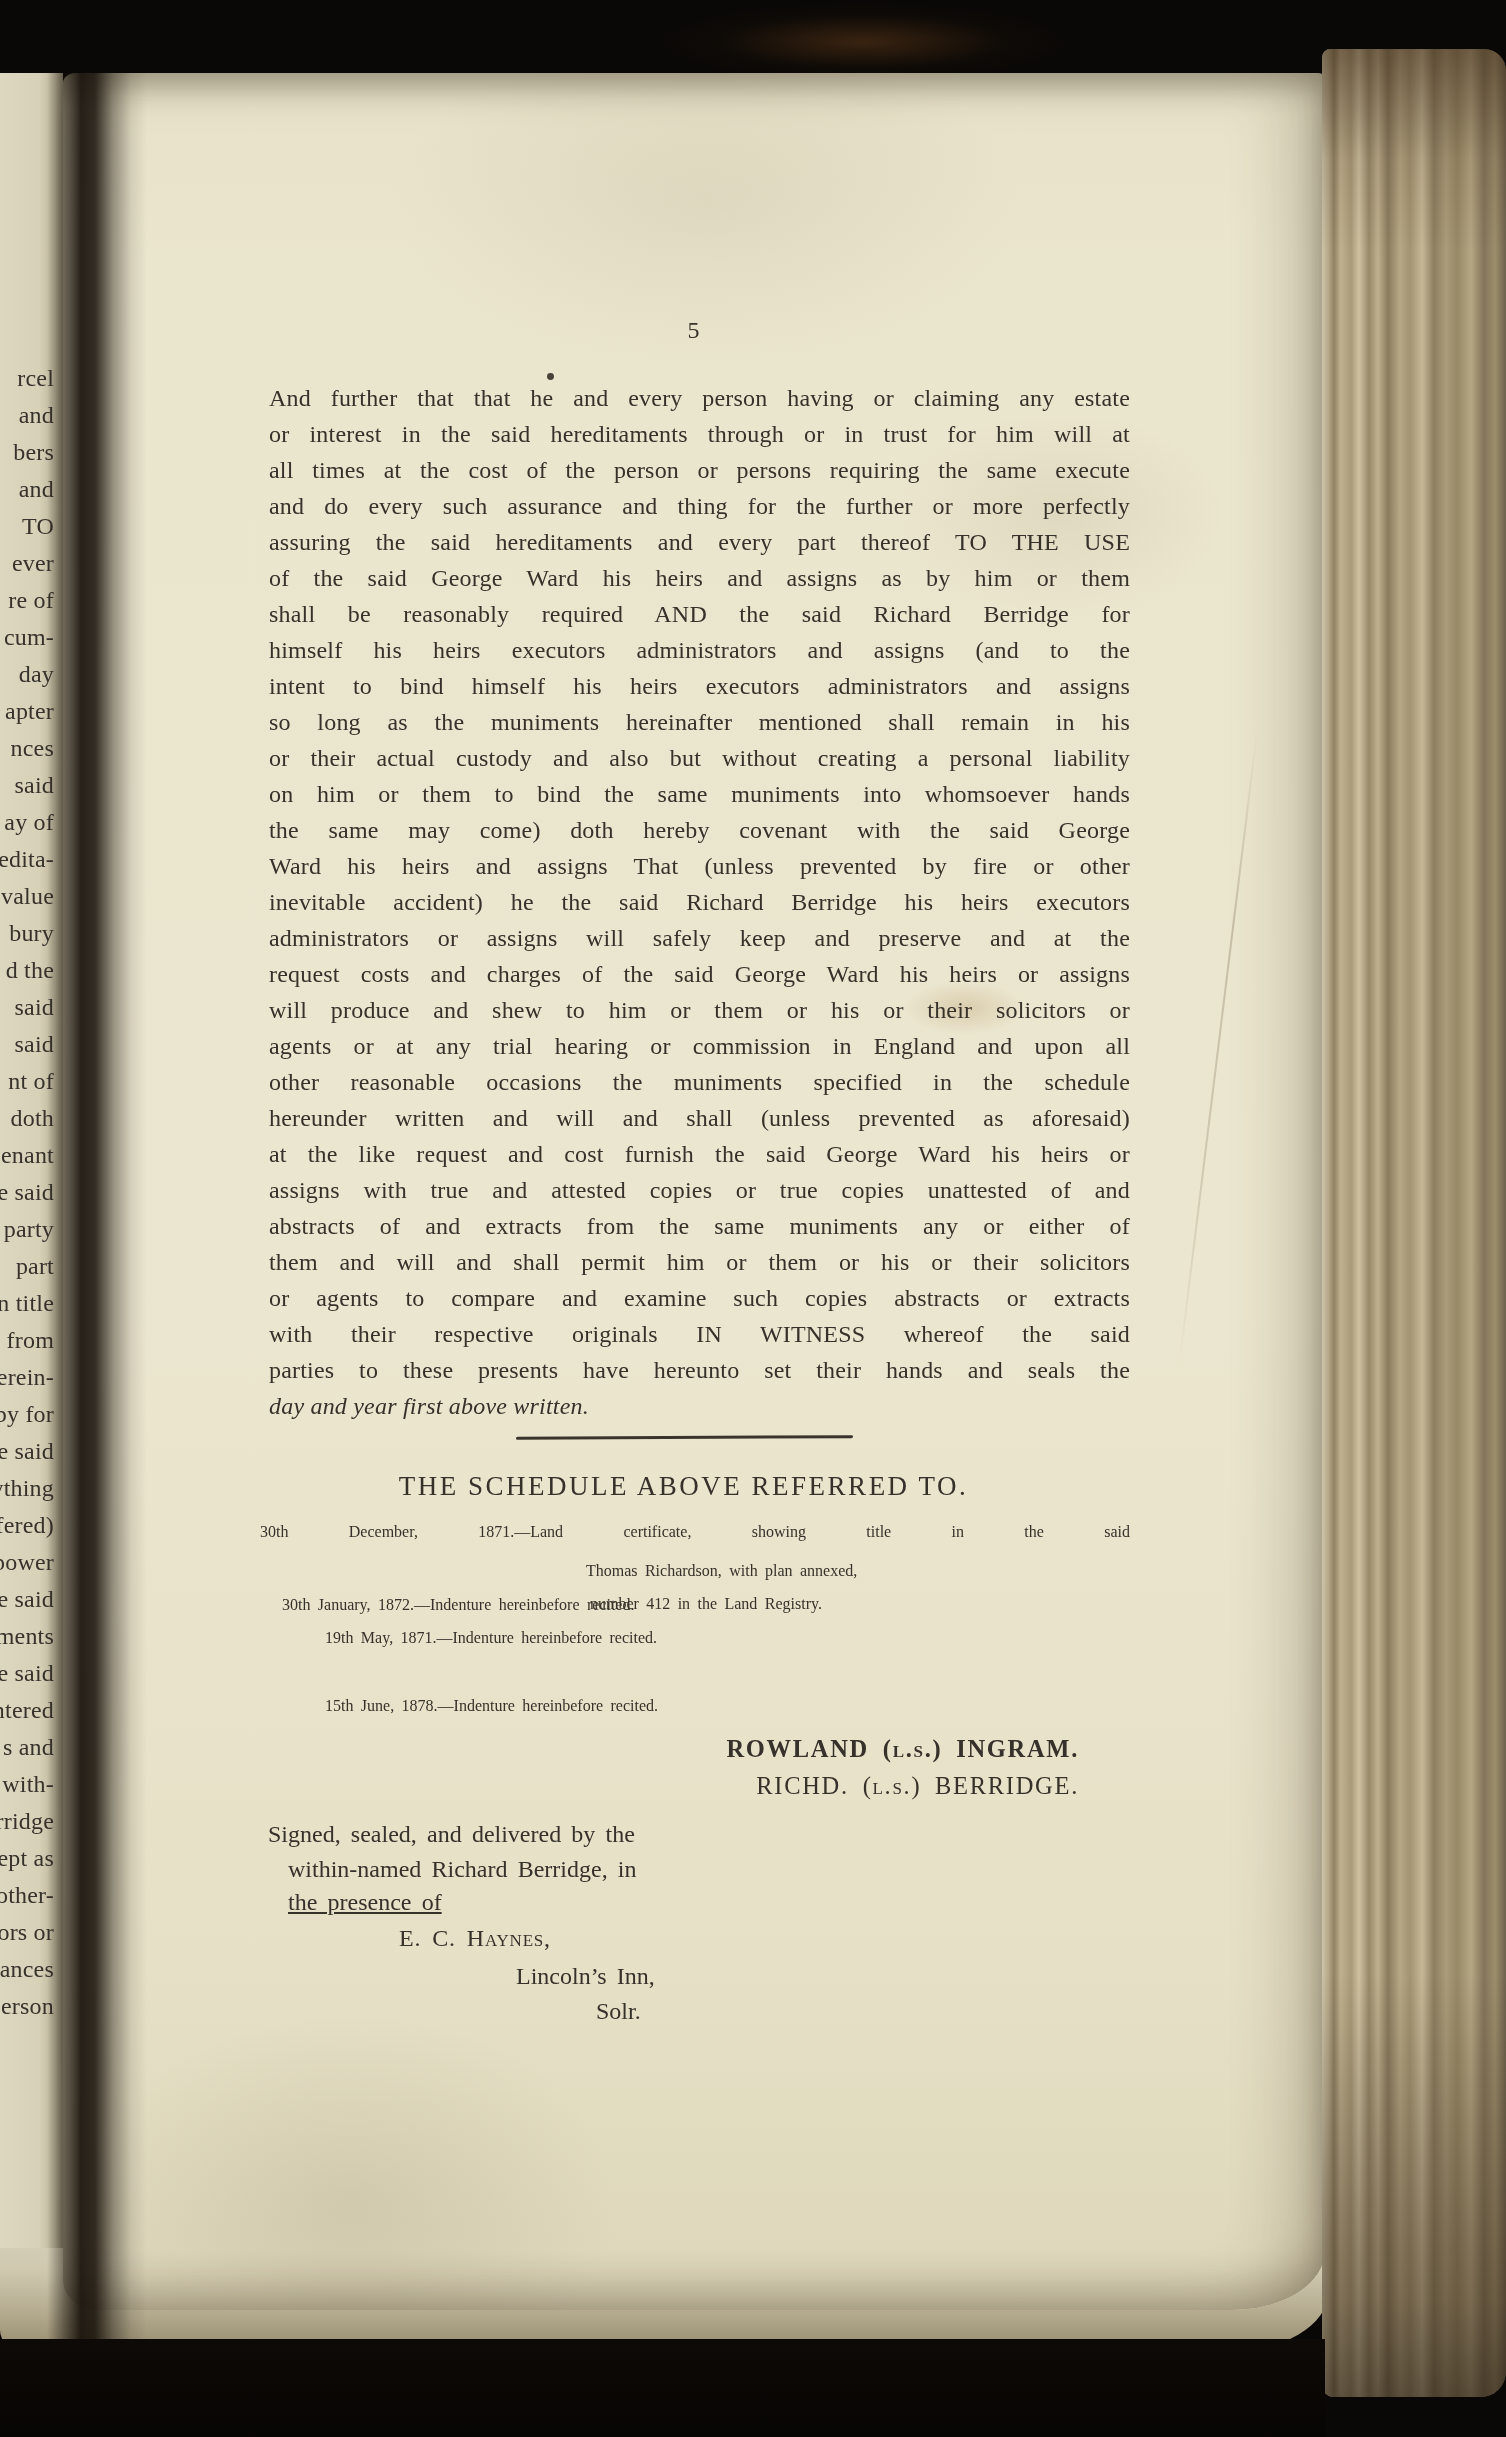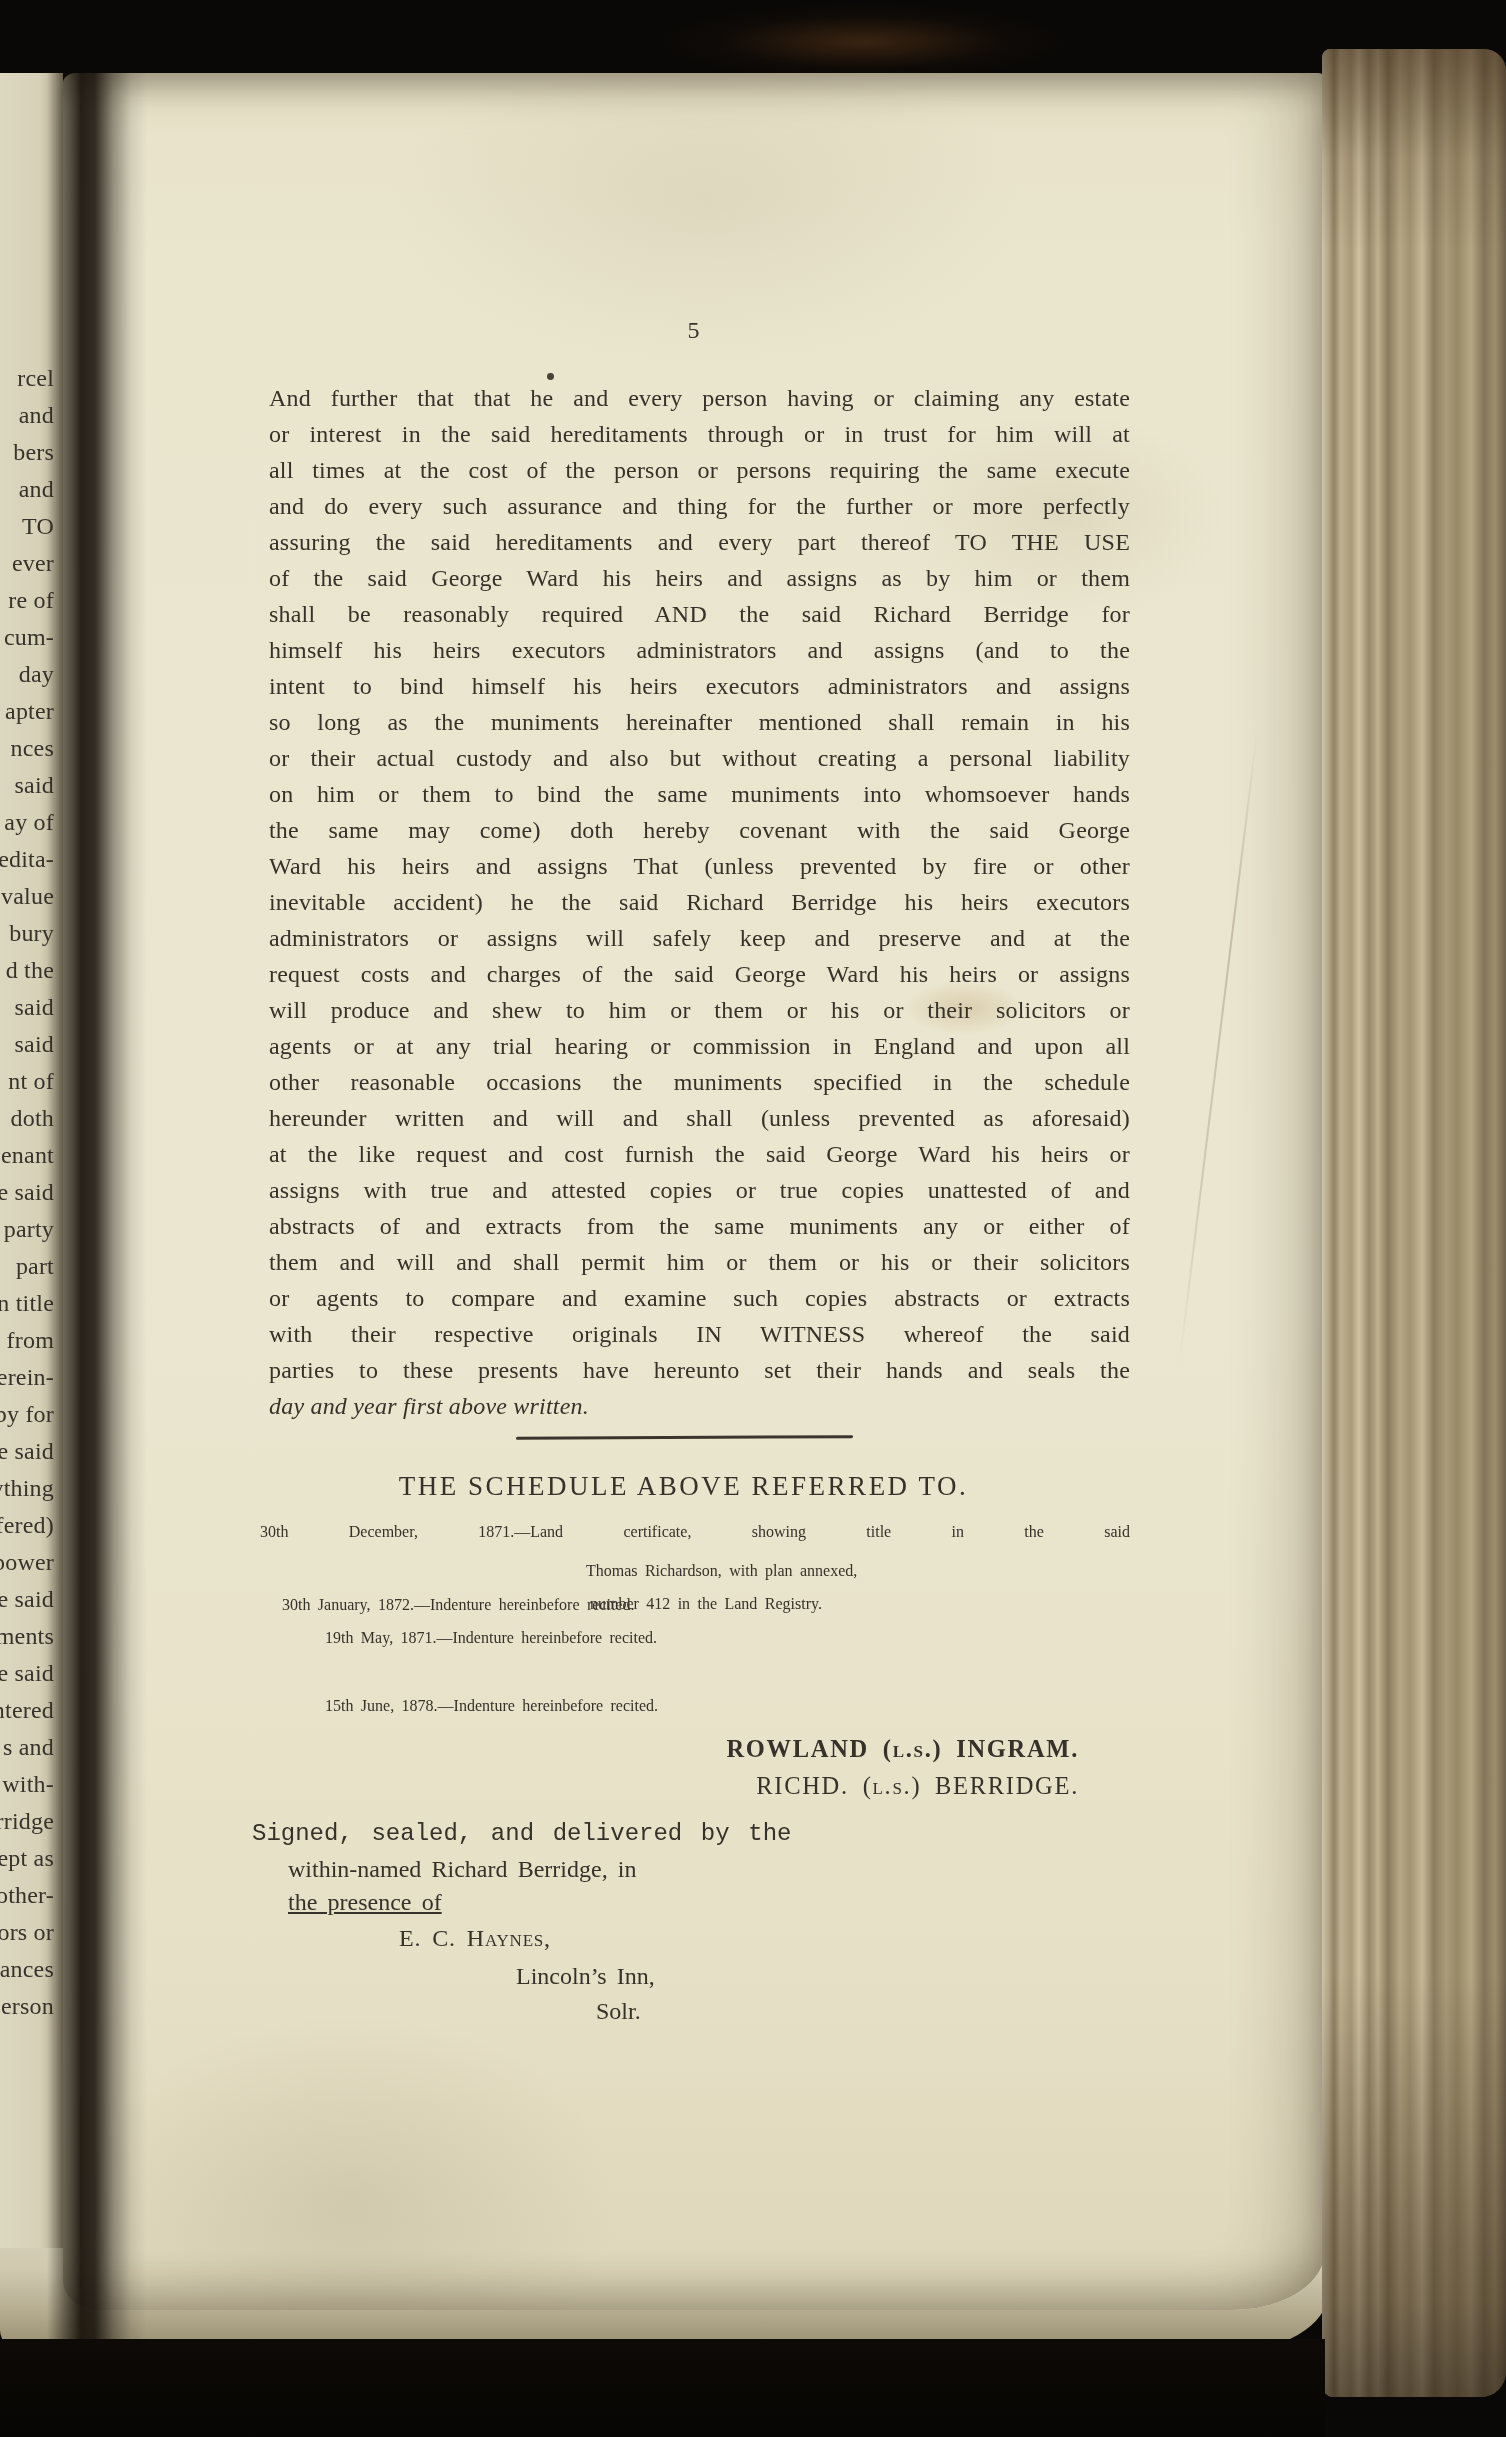--- a/index.html
+++ b/index.html
@@ -61,21 +61,21 @@
   .e1l2{left:586px;top:1553px;}
   .e1l3{left:590px;top:1586px;}
   .e2{left:325px;top:1620px;}
   .e3{left:282px;top:1587px;}
   .e4{left:325px;top:1688px;}
   .sig{position:absolute;left:694px;width:385px;text-align:right;font-size:24.5px;height:36px;line-height:36px;
     font-variant:small-caps;letter-spacing:1.7px;word-spacing:6px;white-space:nowrap;}
   .sig1{top:1731px;font-weight:bold;}
   .sig2{top:1768px;}
   .att{position:absolute;height:36px;line-height:36px;font-size:24px;word-spacing:4.2px;white-space:nowrap;}
-  .att1{left:252px;top:1816px;font-family:Liberation Mono, monospace;}
+  .att1{left:268px;top:1816px;}
   .att2{left:288px;top:1851px;}
   .att3{left:288px;top:1884px;text-decoration:underline;}
   .wname{left:399px;top:1920px;font-variant:small-caps;letter-spacing:0.8px;}
   .waddr{left:516px;top:1958px;}
   .wrole{left:596px;top:1993px;}
 </style>
 </head>
 <body>
 
 <div class="scene">

